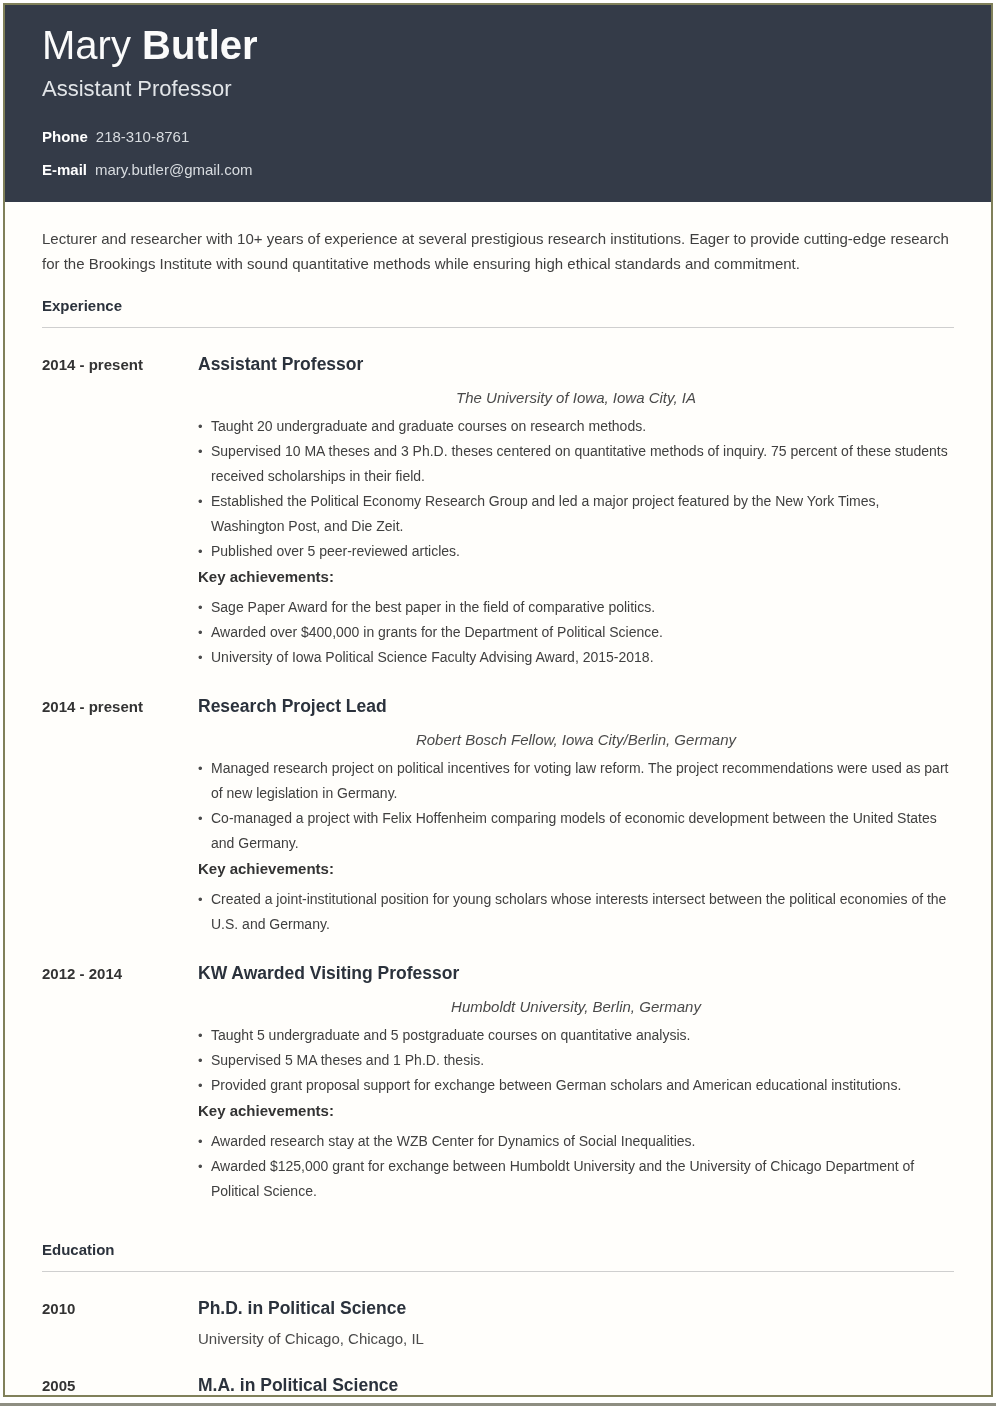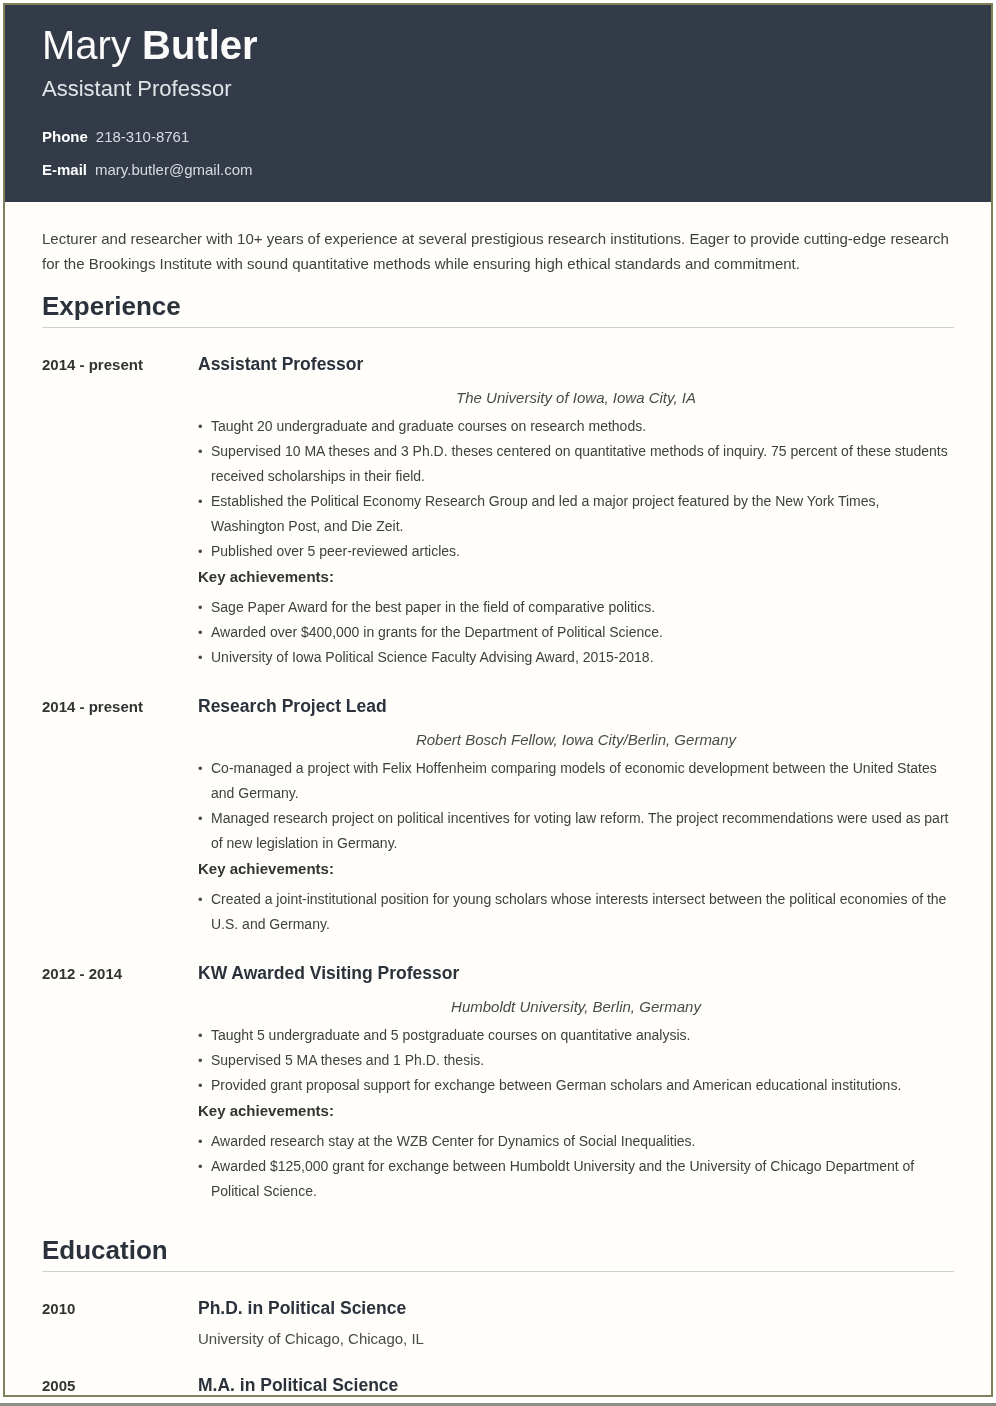--- a/index.html
+++ b/index.html
@@ -58,21 +58,21 @@
   
   .resume-main { padding: 0 37px 0 37px; }
   .summary {
     margin-top: 24px;
     font-size: 15px;
     line-height: 25px;
     color: #3f3f3f;
   }
   .section-heading {
     margin: 18px 0 0 0;
-    font-size: 26px;
+    font-size: 15px;
     line-height: 24px;
     font-weight: 700;
     color: #2b323c;
     padding-bottom: 9px;
     border-bottom: 1px solid #cfcfcf;
   }
   .entry {
     display: grid;
     grid-template-columns: 156px 1fr;
     margin-top: 25px;
@@ -175,22 +175,22 @@
         </ul>
       </div>
     </section>
 
     <section class="entry">
       <div class="entry-dates">2014 - present</div>
       <div class="entry-body">
         <h3 class="entry-title">Research Project Lead</h3>
         <div class="entry-company">Robert Bosch Fellow, Iowa City/Berlin, Germany</div>
         <ul class="bullets">
+          <li>Managed research project on political incentives for voting law reform. The project recommendations were used as part of new legislation in Germany.</li>
           <li>Co-managed a project with Felix Hoffenheim comparing models of economic development between the United States and Germany.</li>
-          <li>Managed research project on political incentives for voting law reform. The project recommendations were used as part of new legislation in Germany.</li>
         </ul>
         <div class="key-label">Key achievements:</div>
         <ul class="bullets">
           <li>Created a joint-institutional position for young scholars whose interests intersect between the political economies of the U.S. and Germany.</li>
         </ul>
       </div>
     </section>
 
     <section class="entry">
       <div class="entry-dates">2012 - 2014</div>

